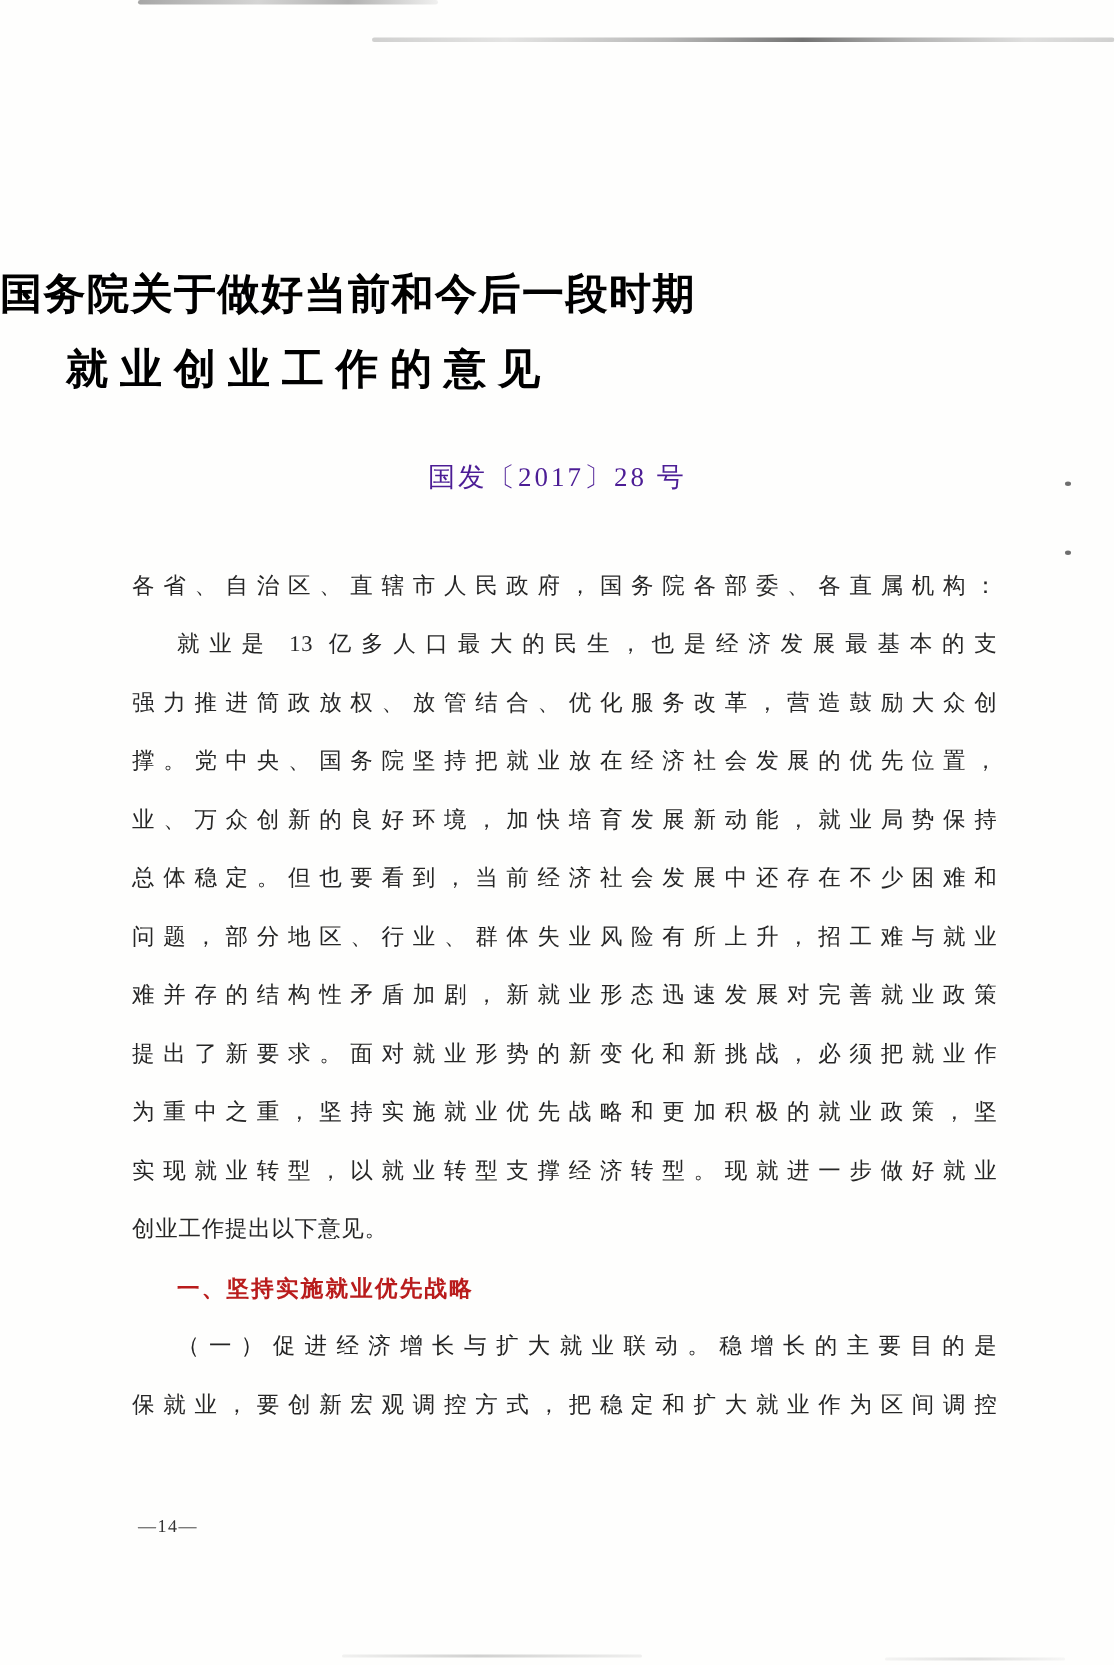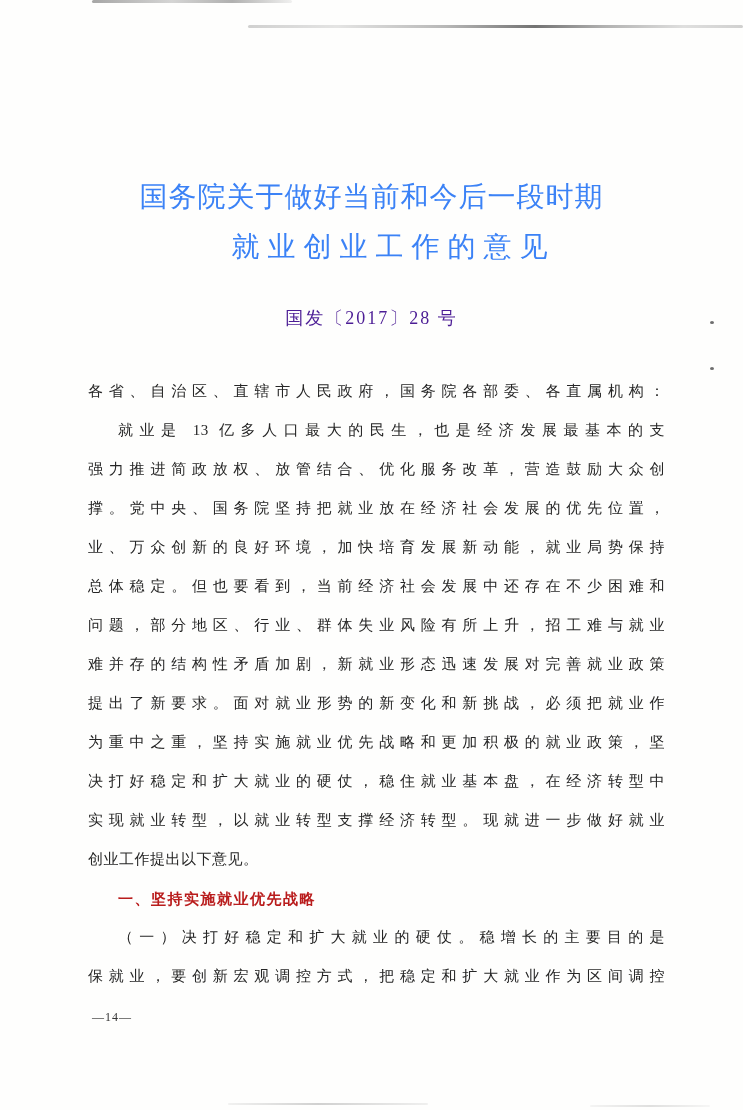--- a/index.html
+++ b/index.html
@@ -40,23 +40,22 @@
     background: #4a4a4a; border-radius: 50%; opacity: .8;
     pointer-events: none;
   }
   .speck.s1 { left: 710px; top: 321px; }
   .speck.s2 { left: 710px; top: 367px; }
 
   
   .title-block {
     position: absolute;
     left: 0; top: 180px; width: 100%;
-    text-align: center;
-    font-weight: normal;
-    color: #3b82f6;
+    font-weight: bold;
+    color: #000000;
   }
   .title-line1 {
     font-size: 28px;
     line-height: 33px;
     letter-spacing: 1px;
   }
   .title-line2 {
     font-size: 28px;
     line-height: 33px;
     letter-spacing: 8px;
@@ -131,23 +130,22 @@
       <div class="body-line j">各省、自治区、直辖市人民政府，国务院各部委、各直属机构：</div>
       <div class="body-line ind j">就业是 13 亿多人口最大的民生，也是经济发展最基本的支</div>
       <div class="body-line j">强力推进简政放权、放管结合、优化服务改革，营造鼓励大众创</div>
       <div class="body-line j">撑。党中央、国务院坚持把就业放在经济社会发展的优先位置，</div>
       <div class="body-line j">业、万众创新的良好环境，加快培育发展新动能，就业局势保持</div>
       <div class="body-line j">总体稳定。但也要看到，当前经济社会发展中还存在不少困难和</div>
       <div class="body-line j">问题，部分地区、行业、群体失业风险有所上升，招工难与就业</div>
       <div class="body-line j">难并存的结构性矛盾加剧，新就业形态迅速发展对完善就业政策</div>
       <div class="body-line j">提出了新要求。面对就业形势的新变化和新挑战，必须把就业作</div>
       <div class="body-line j">为重中之重，坚持实施就业优先战略和更加积极的就业政策，坚</div>
-      <div class="body-line j">决打好稳定和扩大就业的硬仗，稳住就业基本盘，在经济转型中</div>
       <div class="body-line j">实现就业转型，以就业转型支撑经济转型。现就进一步做好就业</div>
       <div class="body-line">创业工作提出以下意见。</div>
       <div class="body-line ind hei">一、坚持实施就业优先战略</div>
-      <div class="body-line ind j"><span class="kai">（一）决打好稳定和扩大就业的硬仗。</span>稳增长的主要目的是</div>
+      <div class="body-line ind j"><span class="kai">（一）促进经济增长与扩大就业联动。</span>稳增长的主要目的是</div>
       <div class="body-line j">保就业，要创新宏观调控方式，把稳定和扩大就业作为区间调控</div>
     </div>
 
   <div class="page-number">—14—</div>
 
 </div>
 
 </body></html>

